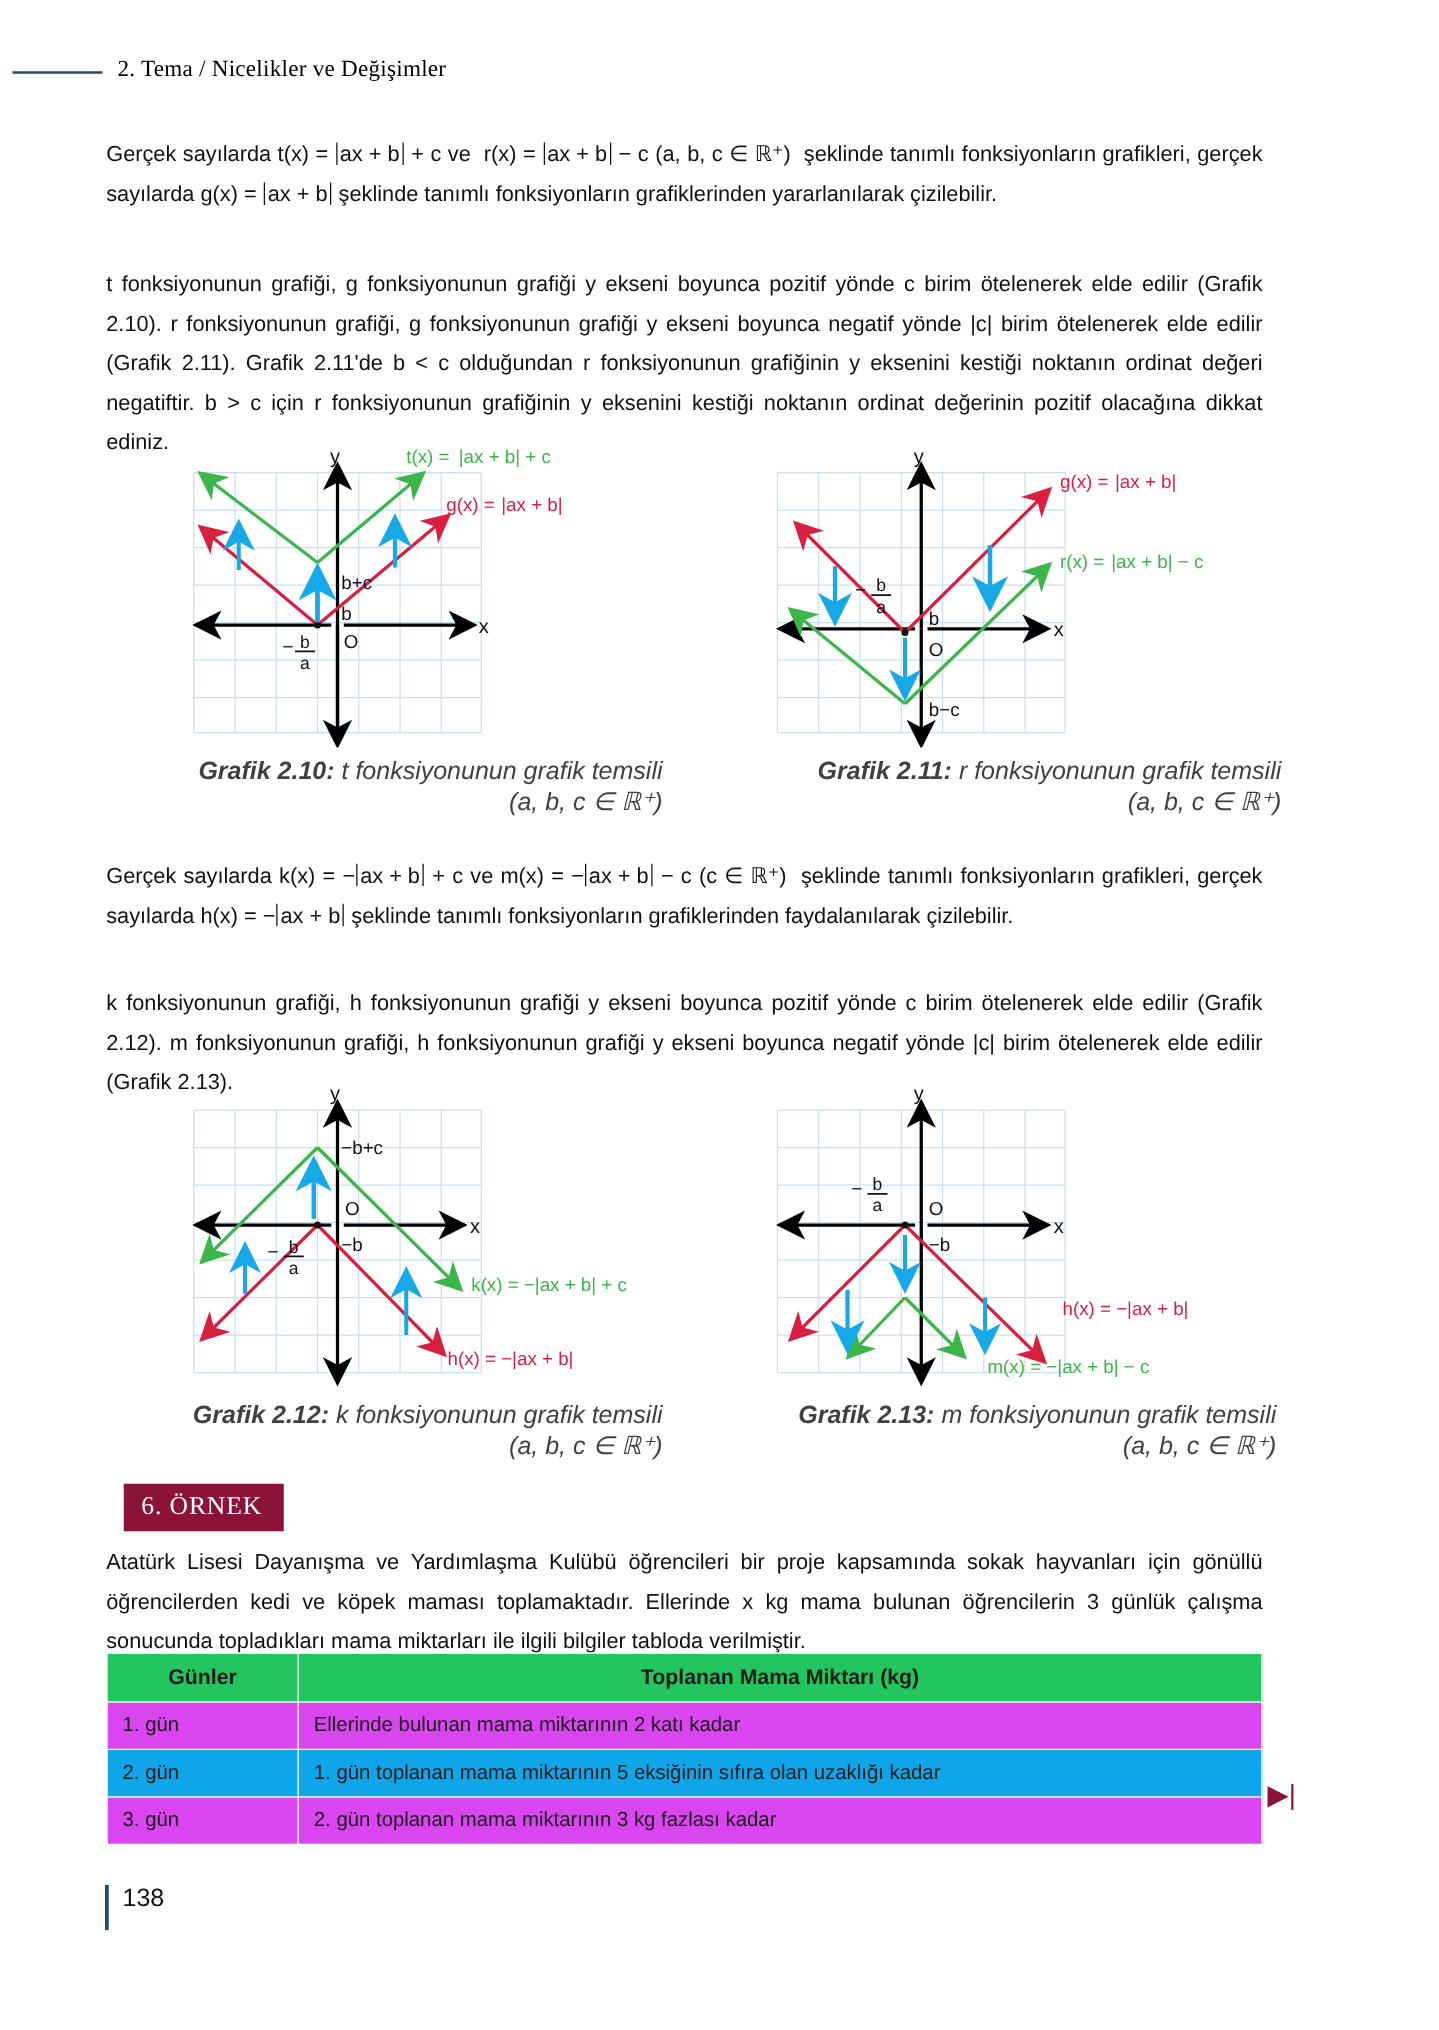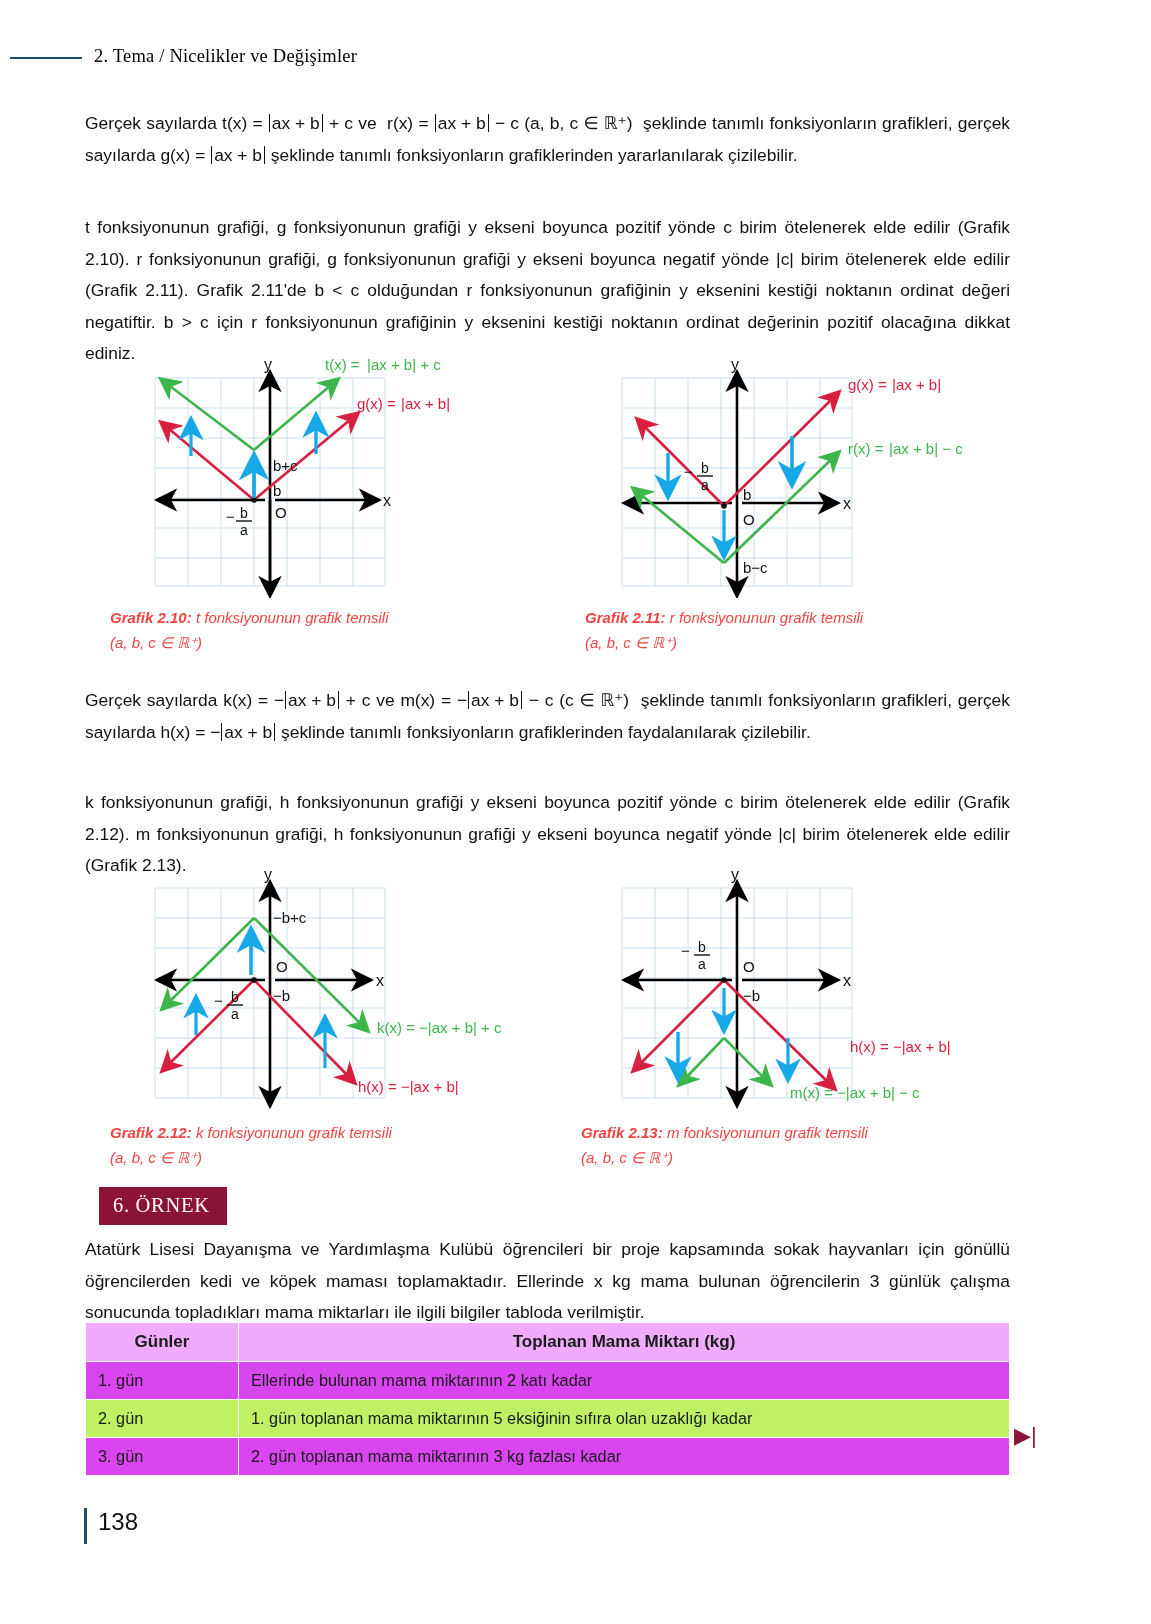--- a/index.html
+++ b/index.html
@@ -40,22 +40,22 @@
   .abs{
     display:inline-block;
     border-left:1.6px solid #111;border-right:1.6px solid #111;
     padding:0 2px;margin:0 1px;
     line-height:1.05em;
   }
 
   
   .graph{position:absolute;}
   .caption{
-    position:absolute;text-align:left;
-    font-size:15px;font-style:italic;line-height:25px;color:#ef4444;
+    position:absolute;text-align:right;
+    font-size:20px;font-style:italic;line-height:25px;color:#404040;
   }
   .caption b{font-style:italic;font-weight:bold;}
 
   
   .ornek-box{
     position:absolute;left:85px;
     background:#8c1338;
     color:#ffffff;
     font-family:"Liberation Serif", serif;
     font-size:20.5px;
@@ -64,50 +64,50 @@
   }
 
   
   .tbl{
     position:absolute;left:85px;
     width:925px;
     border-collapse:collapse;
     font-size:16.3px;
   }
   .tbl th{
-    background:#f0abfc;
+    background:#22c55e;
     color:#1a1a1a;
     font-weight:bold;
     padding:9px 0;
     font-size:17px;
     border:1.5px solid #ffffff;
   }
   .tbl td{
     padding:9px 12px;
     border:1.5px solid #ffffff;
     color:#1a1a1a;
   }
   .tbl tr.odd td{background:#d946ef;}
-  .tbl tr.even td{background:#bef264;}
+  .tbl tr.even td{background:#0ea5e9;}
   .tbl .col-day{width:128px;}
 
   .next-arrow{
     position:absolute;
     color:#8c1338;
     font-size:22px;
     line-height:1;
   }
 
   
   .footer-bar{
     position:absolute;left:84px;top:1508px;width:3px;height:36px;background:#1d5070;
   }
   .page-num{
     position:absolute;left:98px;top:1508px;
-    font-size:24px;color:#111;
+    font-size:20px;color:#111;
     font-family:"Liberation Sans", sans-serif;
   }
   svg text{font-family:"Liberation Sans", sans-serif;}
 </style>
 </head>
 <body>
 
 <div class="page">
 
   <div class="header">

